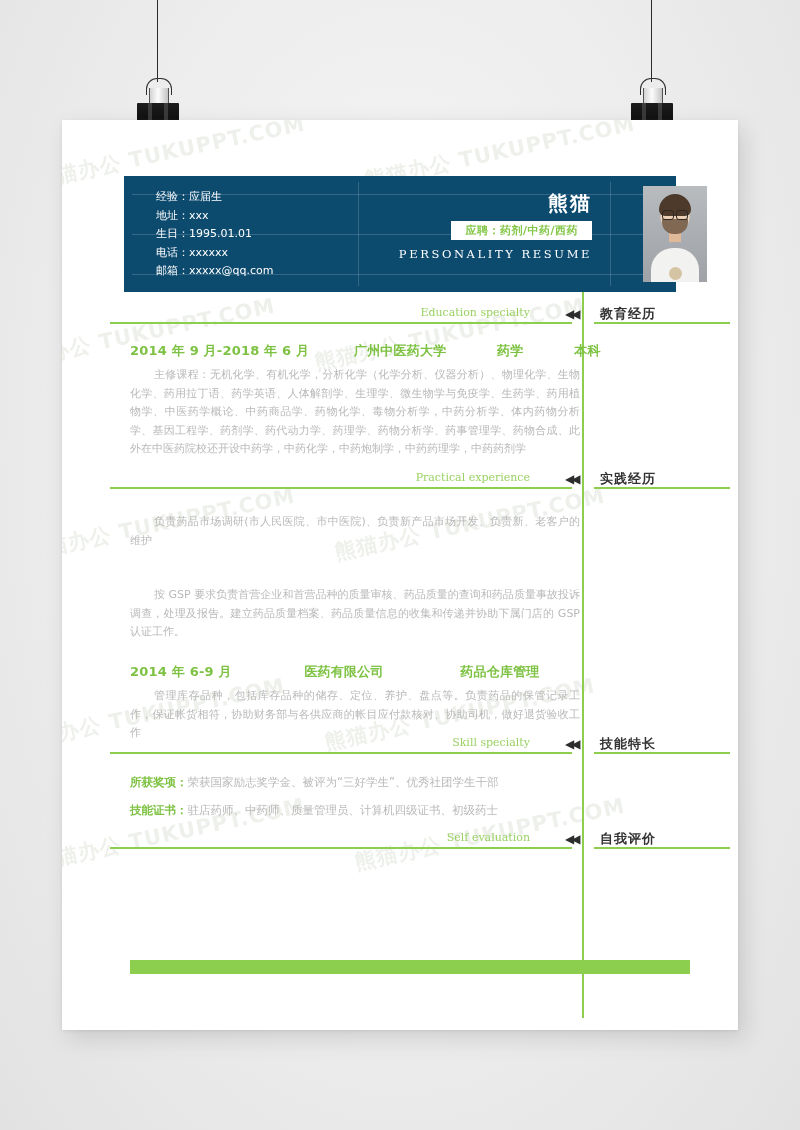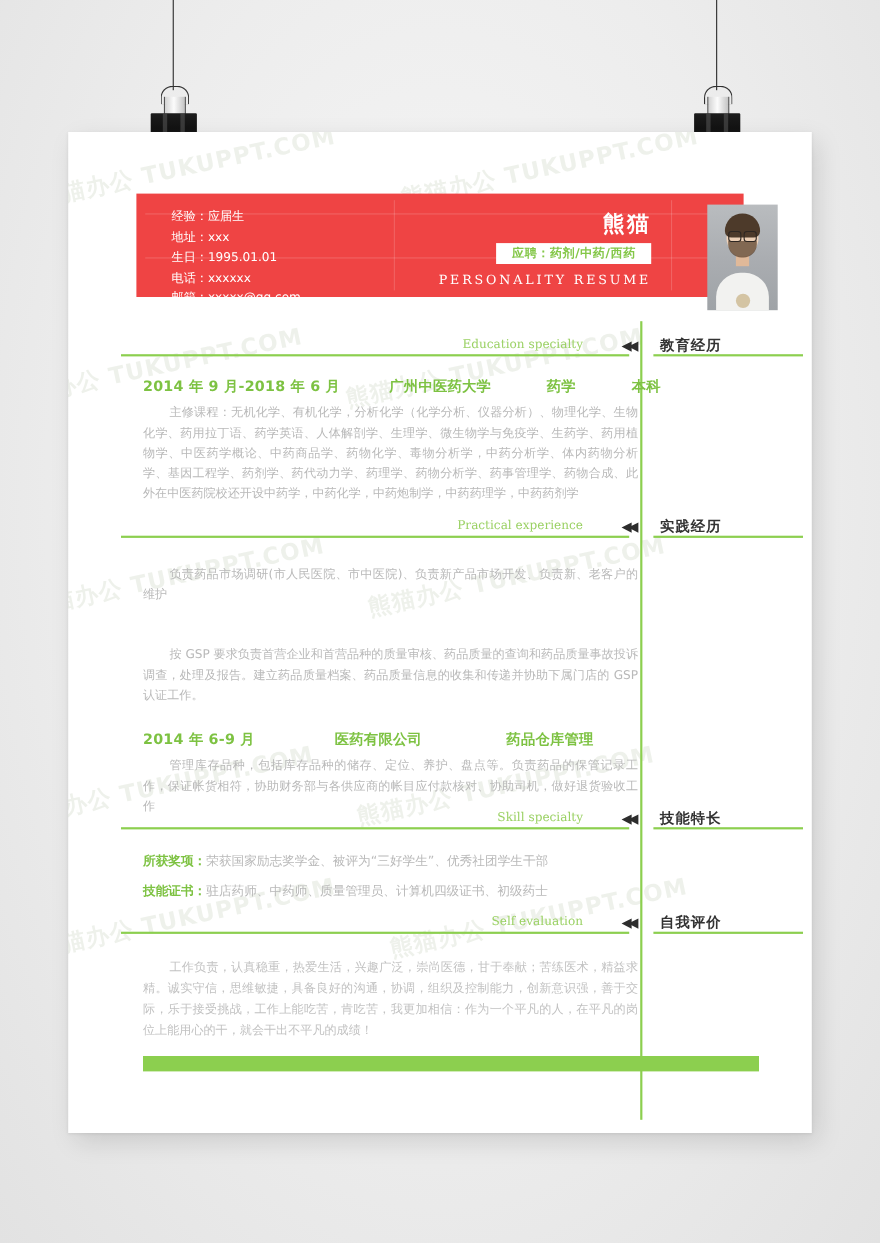--- a/index.html
+++ b/index.html
@@ -65,22 +65,22 @@
     transform: rotate(-12deg);
     font-size: 21px;
     letter-spacing: 1px;
     pointer-events: none;
     user-select: none;
   }
 
   
   .header {
     position: absolute; left: 62px; top: 56px;
-    width: 552px; height: 94px;
-    background: #ef4444;
+    width: 552px; height: 116px;
+    background: #0c4a6e;
   }
   .header-inner-lines { position:absolute; inset:0; }
   .hline {
     position: absolute; background: rgba(255,255,255,.17); height: 1px; left: 8px; right: 8px;
   }
   .vline-hdr {
     position: absolute; background: rgba(255,255,255,.17); width: 1px; top: 6px; bottom: 6px;
   }
 
   .info-col {
@@ -343,16 +343,15 @@
   </div>
 
   <div class="sec" style="top:711px">
     <div class="rule-l"></div>
       <div class="rule-r"></div>
     <div class="en">Self evaluation</div>
     <div class="arrows">◀◀</div>
     <div class="cn">自我评价</div>
   </div>
 
-  <div class="eval-body" style="top:750px">工作负责，认真稳重，热爱生活，兴趣广泛，崇尚医德，甘于奉献；苦练医术，精益求精。诚实守信，思维敏捷，具备良好的沟通，协调，组织及控制能力，创新意识强，善于交际，乐于接受挑战，工作上能吃苦，肯吃苦，我更加相信：作为一个平凡的人，在平凡的岗位上能用心的干，就会干出不平凡的成绩！</div>
 
   <div class="bottom-bar"></div>
 </div>
 
 </body></html>

